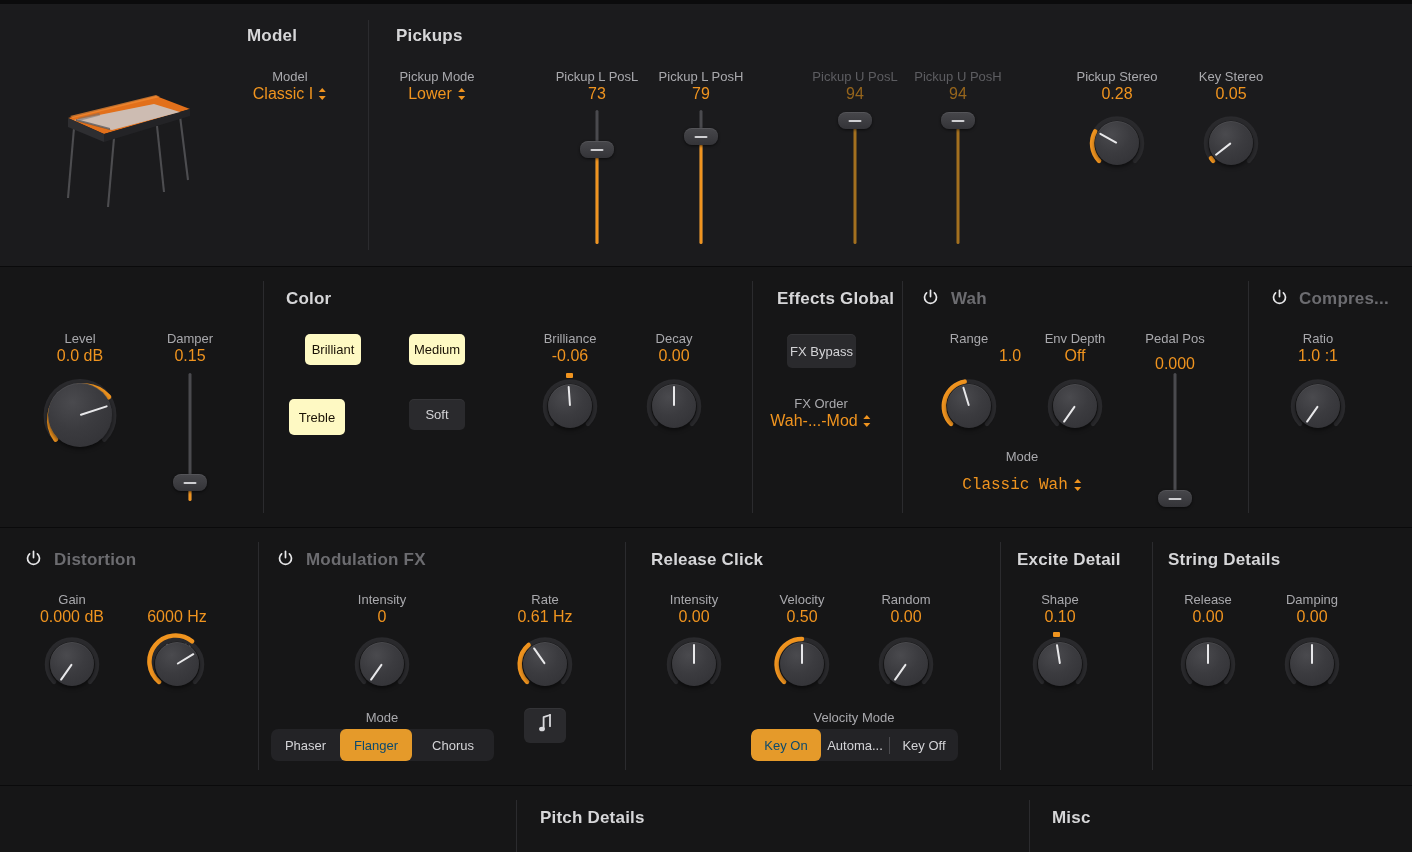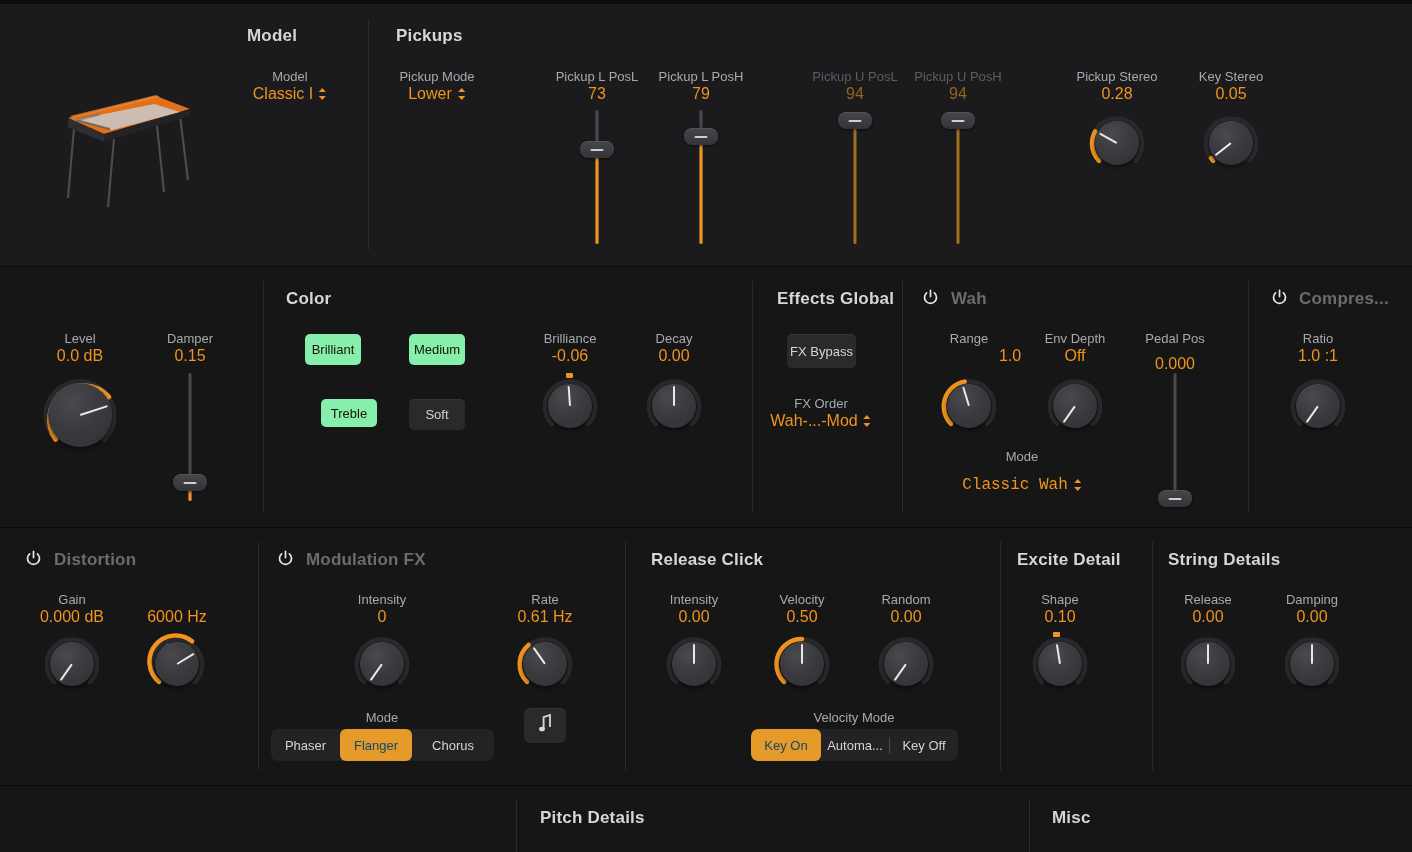--- a/index.html
+++ b/index.html
@@ -96,21 +96,21 @@
   }
   .popup .chev{ display:inline-block; width:9px; height:14px; }
 
   
   .btn{
     position:absolute; display:flex; align-items:center; justify-content:center;
     border-radius:5px; font-size:13px; white-space:nowrap; cursor:pointer;
     background:#2a2a2d; color:#d4d4d7;
     box-shadow:inset 0 1px 0 rgba(255,255,255,.05);
   }
-  .btn.on{ background:#86efac; color:#1a1205; font-weight:normal; }
+  .btn.on{ background:#fef9c3; color:#1a1205; font-weight:normal; }
 
   
   .seg{
     position:absolute; display:flex; border-radius:7px; overflow:hidden;
     background:#232326; height:32px;
   }
   .seg .it{
     display:flex; align-items:center; justify-content:center;
     font-size:13px; color:#d4d4d7; cursor:pointer; position:relative;
   }
@@ -263,21 +263,21 @@
       <div class="track" style="top:0; height:128px;"></div>
       <div class="fill" style="top:109px; height:19px;"></div>
       <div class="thumb" style="top:101px;">
           <i></i>
         </div>
     </div>
 
     <div class="sect-title" style="left:286px; top:22px;">Color</div>
     <div class="btn on" style="left:305px; top:67px; width:56px; height:31px;">Brilliant</div>
     <div class="btn on" style="left:409px; top:67px; width:56px; height:31px;">Medium</div>
-    <div class="btn on" style="left:321px; top:132px; width:56px; height:28px;text-align:center;">Treble</div>
+    <div class="btn on" style="left:289px; top:132px; width:56px; height:36px;text-align:center;">Treble</div>
     <div class="btn" style="left:409px; top:132px; width:56px; height:31px;">Soft</div>
 
     <div class="plabel" style="left:570px; top:64px;">Brilliance</div>
     <div class="pvalue" style="left:570px; top:80px;">-0.06</div>
     <div class="knob" style="left:570px; top:108px; width:62px; height:62px;">
       <svg class="ring" width="62" height="62" viewBox="0 0 62 62">
         <path d="M13.1 48.9 A25 25 0 1 1 48.9 48.9" fill="none" stroke="#2a2a2d" stroke-width="4.5" stroke-linecap="round"></path>
       </svg>
       <div class="tick" style="left:27px; top:-2px;"></div>
       <div class="cap" style="left:9px; top:9px; width:44px; height:44px;"></div>

